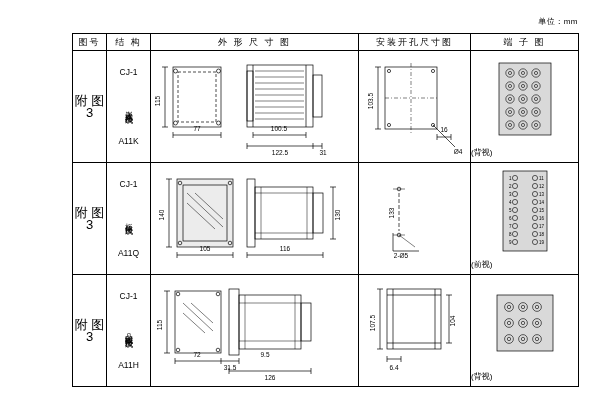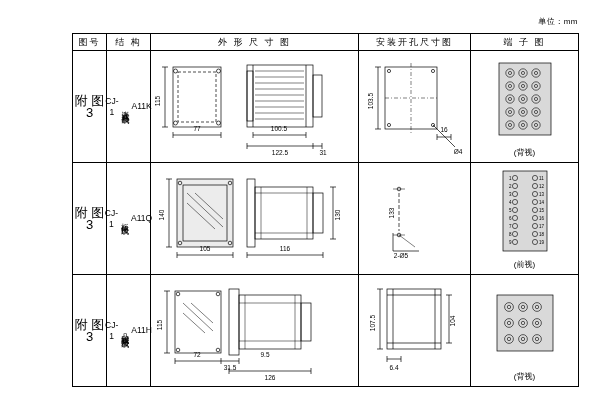--- a/index.html
+++ b/index.html
@@ -13,28 +13,28 @@
   table.main th{height:16px;font-size:9px;font-weight:normal;letter-spacing:2px;}
 
   .col-a{width:34px;}
   .col-b{width:44px;}
   .col-c{width:208px;}
   .col-d{width:112px;}
   .col-e{width:108px;}
 
   .rowcell{height:112px;}
   .fignum{font-size:13px;line-height:12px;}
-  .struct{font-size:8px;line-height:11px;display:flex;align-items:center;justify-content:center;gap:1px;}
+  .struct{font-size:8px;line-height:11px;display:flex;flex-direction:column;align-items:center;justify-content:center;gap:1px;}
   .struct .code{font-size:8.5px;}
   .struct .mid{writing-mode:vertical-rl;text-orientation:upright;letter-spacing:1px;font-size:8px;height:56px;}
 
   .cellwrap{position:relative;width:100%;height:100%;}
   svg{display:block;}
 
-  .term-cap{position:absolute;bottom:4px;left:0;right:0;font-size:8px;text-align:center;}
+  .term-cap{position:absolute;bottom:4px;left:0;right:0;font-size:8px;text-align:left;}
 </style>
 </head>
 <body>
 <div id="root">
 
 <div class="unit">单位：mm</div>
 
 <table class="main">
   <colgroup>
     <col class="col-a">

